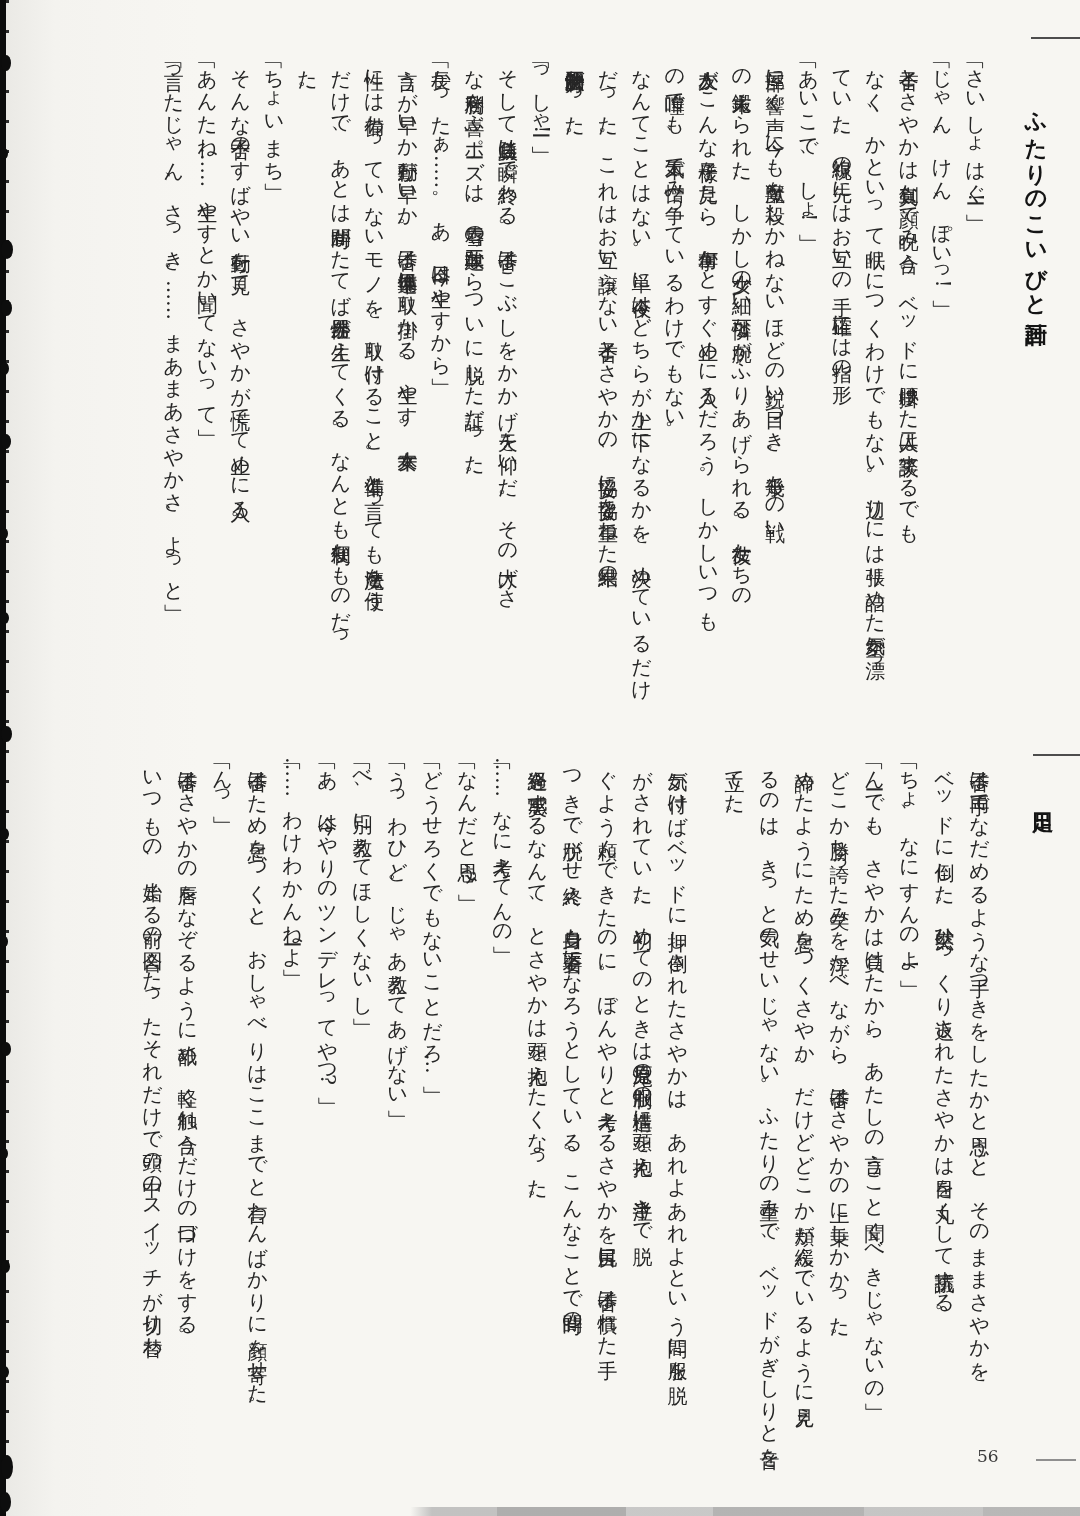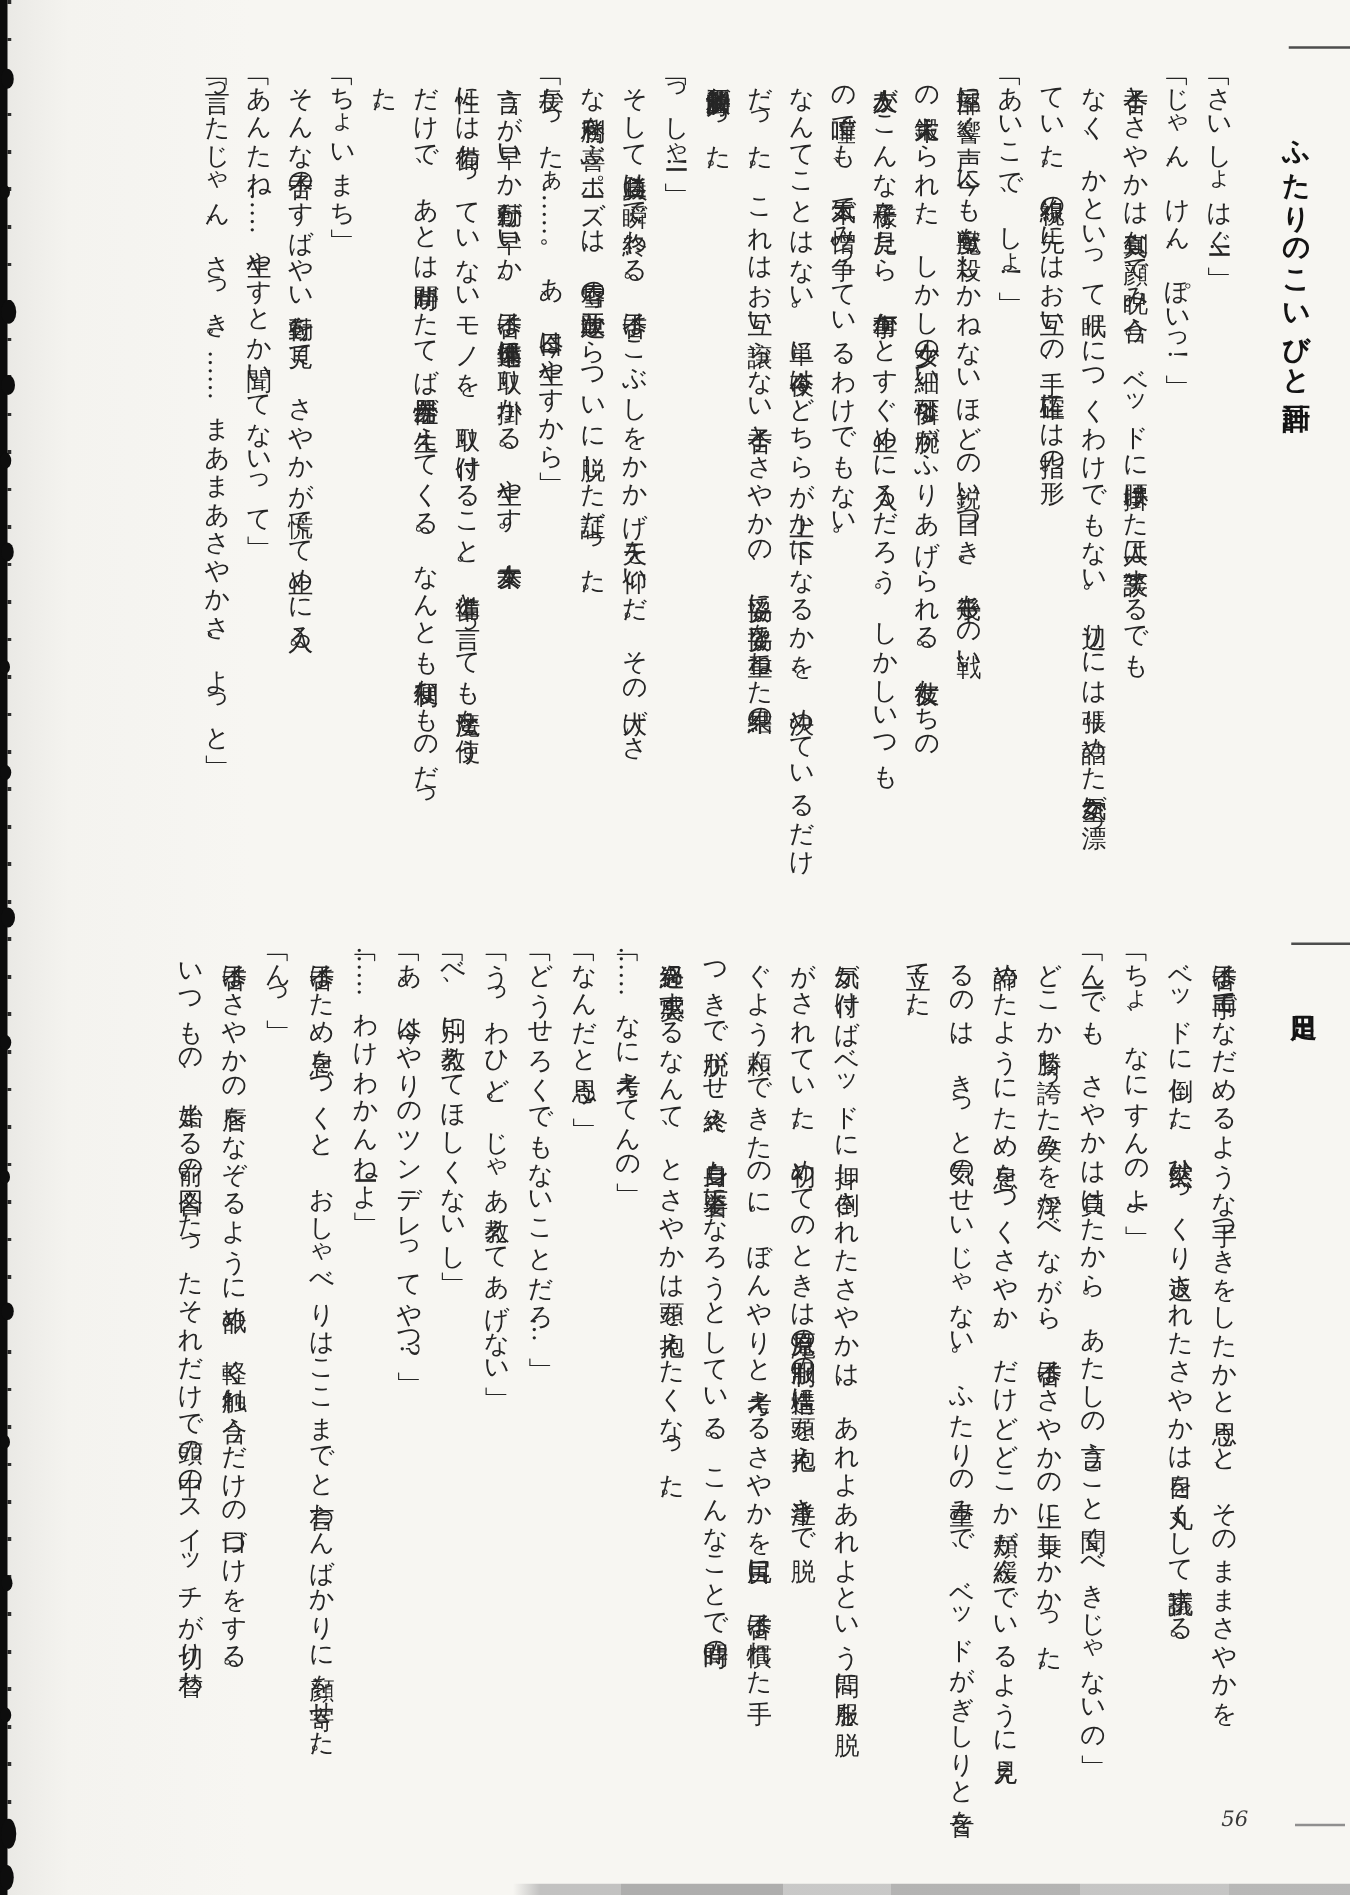--- a/index.html
+++ b/index.html
@@ -25,21 +25,21 @@
   .vline { white-space:nowrap; margin:0; }
   .block-top .vline    { line-height:33.4px; }
   .block-bottom .vline { line-height:35px; }
   .vline:empty { width:22px; }
   .rule { position:absolute; height:2px; background:#4d4d4d; }
   .rule-top    { left:1031px; top:37px;   width:49px; }
   .rule-mid    { left:1033px; top:754px;  width:47px; }
   .rule-footer { left:1036px; top:1459px; width:40px; background:#8f8f8f; }
   .page-number {
     position:absolute; left:977px; top:1446px;
-    font-size:17px; font-style:italic; color:#3a3a3a;
+    font-size:17px; color:#3a3a3a;
   }
   .binding-edge {
     position:absolute; left:0; top:0; width:6px; height:1516px; background:#0c0c0c;
   }
   .binding-edge::after {
     content:""; position:absolute; left:6px; top:0; width:3px; height:100%;
     background:repeating-linear-gradient(180deg, rgba(12,12,12,0.85) 0 3px, rgba(12,12,12,0) 3px 30px);
   }
   .edge-blob { position:absolute; background:#0d0d0d; border-radius:50%; }
   .bottom-band {

